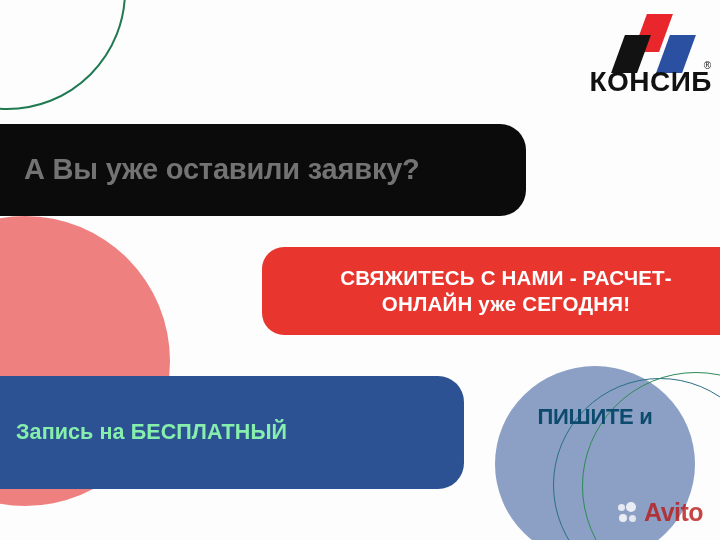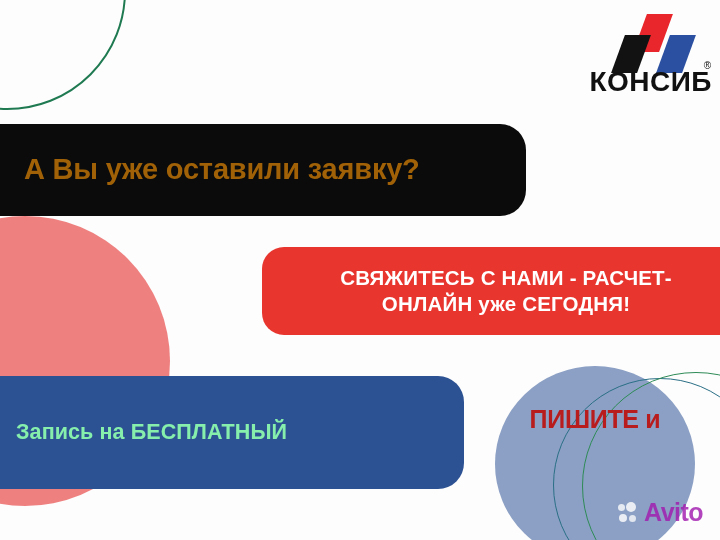--- a/index.html
+++ b/index.html
@@ -130,21 +130,21 @@
     left: -26px;
     top: 124px;
     width: 552px;
     height: 92px;
     background: #0b0b0b;
     border-radius: 26px;
     padding-left: 50px;
     padding-right: 22px;
   }
   .banner-black .txt {
-    color: #a16207;
+    color: #737373;
     font-size: 29px;
     letter-spacing: -0.2px;
     line-height: 1.1;
   }
 
   .banner-red {
     left: 262px;
     top: 247px;
     width: 480px;
     height: 88px;
@@ -179,24 +179,24 @@
     letter-spacing: 0.1px;
   }
 
   
   .circle-caption {
     position: absolute;
     left: 496px;
     top: 404px;
     width: 198px;
     text-align: center;
-    color: #b91c1c;
-    font-family: "Liberation Sans", sans-serif;
-    font-weight: bold;
-    font-size: 25px;
+    color: #0c4a6e;
+    font-family: "Liberation Sans", sans-serif;
+    font-weight: bold;
+    font-size: 22px;
     line-height: 1.22;
     letter-spacing: -0.3px;
   }
 
   
   .avito-mark {
     position: absolute;
     left: 618px;
     top: 500px;
     display: flex;
@@ -216,21 +216,21 @@
     display: block;
   }
   .avito-dots i:nth-child(1) { left: 0px;  top: 2px;  width: 7px;  height: 7px; opacity:.95; }
   .avito-dots i:nth-child(2) { left: 8px;  top: 0px;  width: 10px; height: 10px; }
   .avito-dots i:nth-child(3) { left: 1px;  top: 12px; width: 8px;  height: 8px; }
   .avito-dots i:nth-child(4) { left: 11px; top: 13px; width: 7px;  height: 7px; opacity:.9; }
   .avito-word {
     font-family: "Liberation Sans", sans-serif;
     font-weight: bold;
     font-size: 25px;
-    color: #a21caf;
+    color: #b91c1c;
     letter-spacing: -0.5px;
     line-height: 1;
   }
 </style>
 </head>
 <body>
 
 <div class="canvas">
 
   <div class="deco-green-ring"></div>

